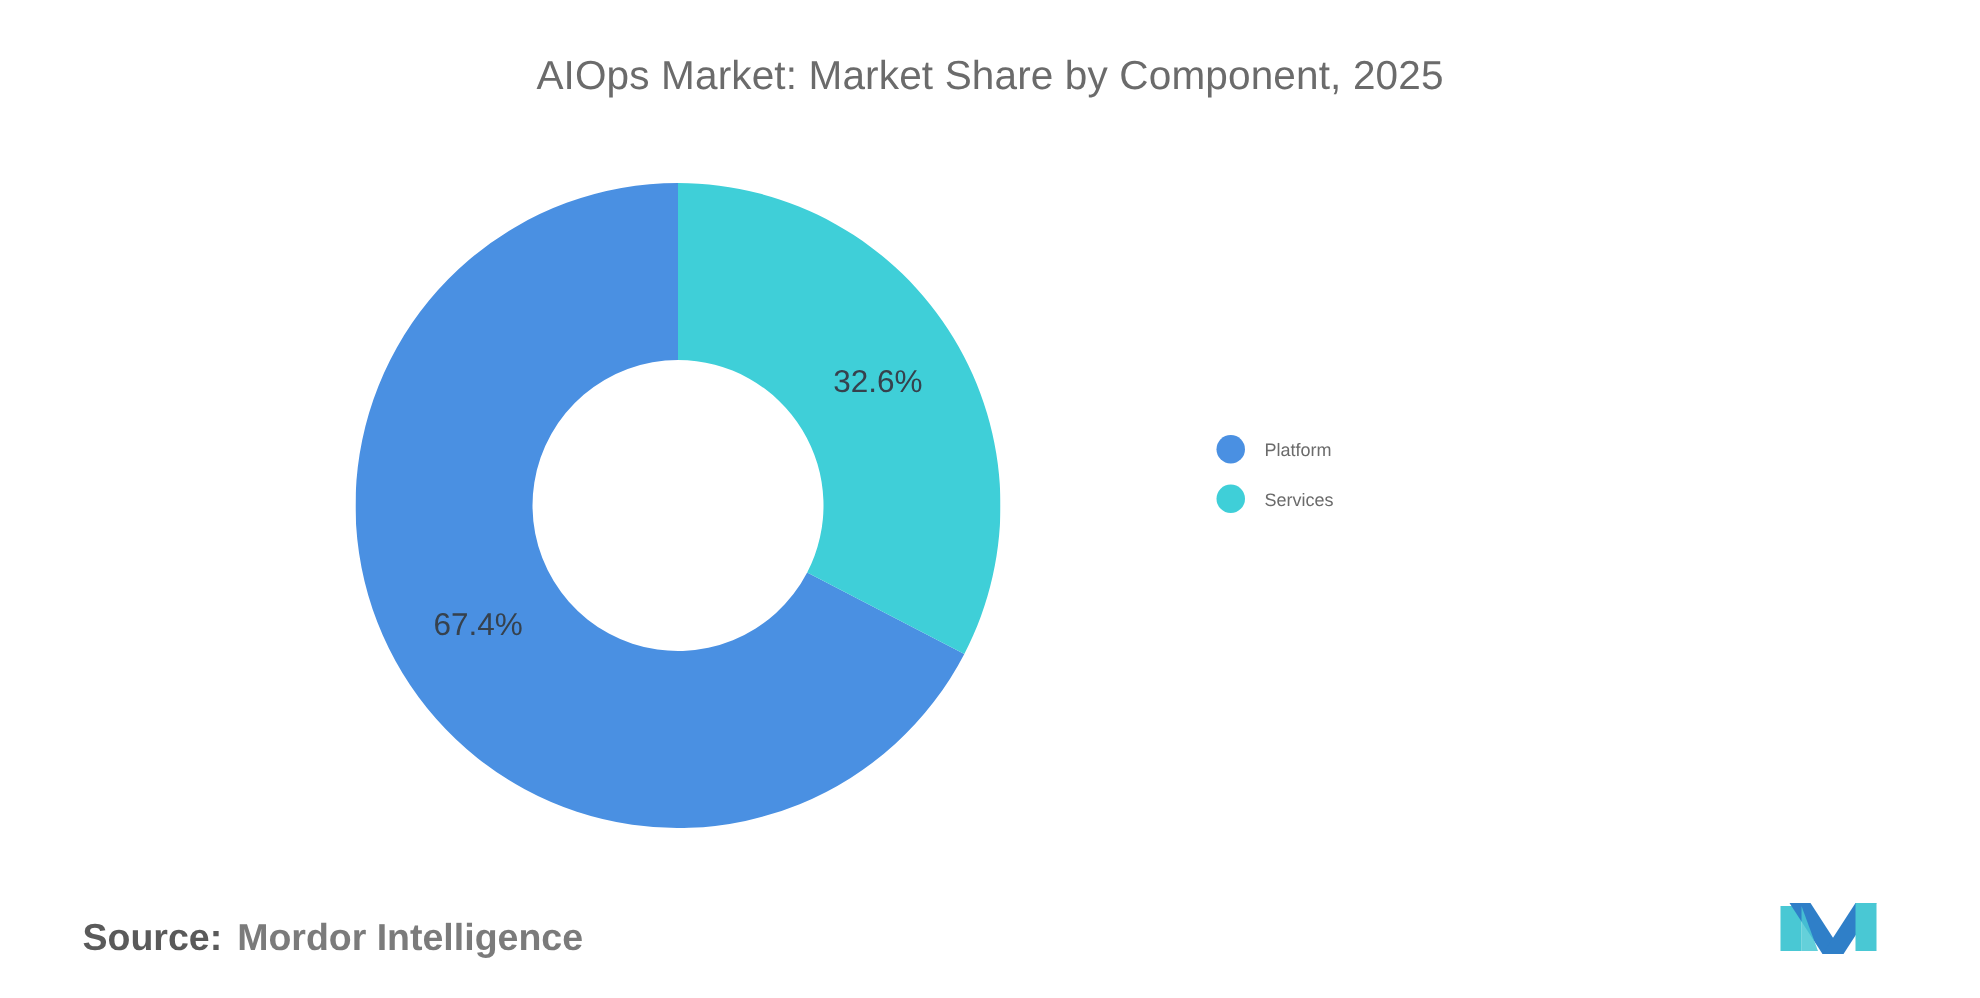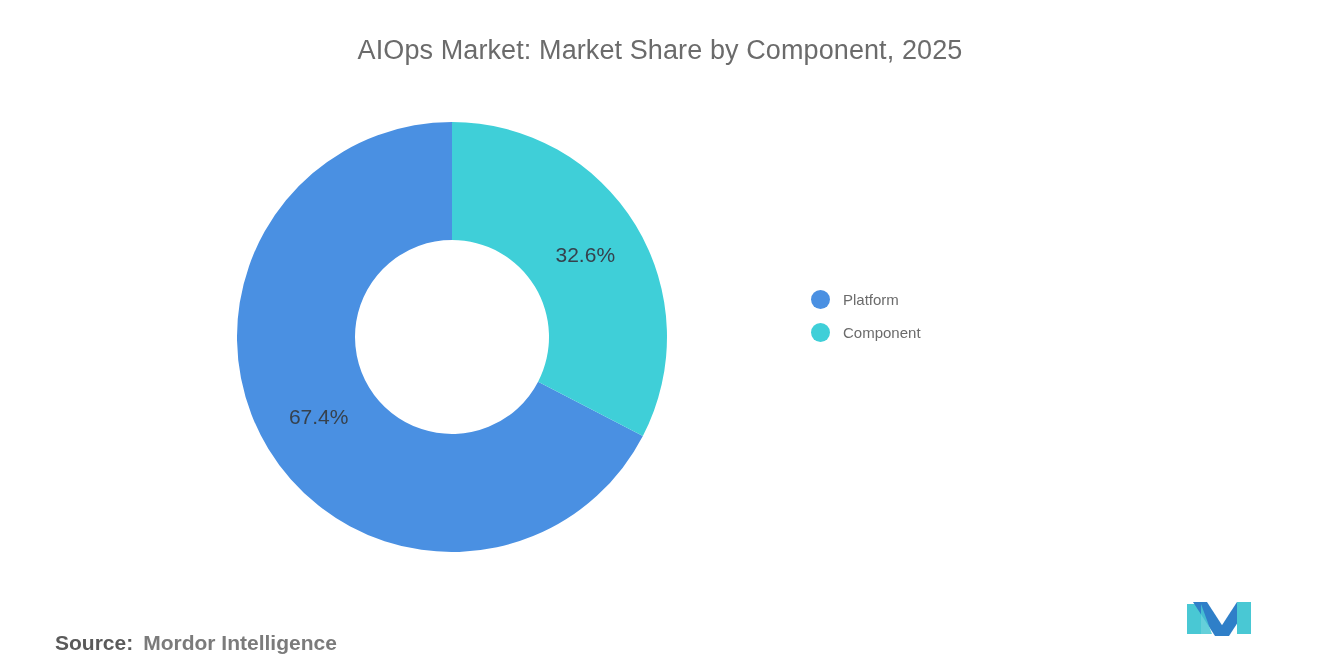--- a/index.html
+++ b/index.html
@@ -68,36 +68,35 @@
     height: 33px;
   }
   .legend-swatch {
     width: 19px;
     height: 19px;
     border-radius: 50%;
     flex: 0 0 19px;
   }
   .legend-label {
     margin-left: 13px;
-    font-size: 15px;
+    font-size: 12px;
     color: #6b6b6b;
     white-space: nowrap;
     text-align: right;
   }
 
   
   #source-line {
     position: absolute;
     left: 55px;
     top: 611px;
     display: flex;
     align-items: baseline;
-    font-size: 21px;
+    font-size: 25px;
     white-space: nowrap;
-    margin-top: 20px;
   }
   #source-label {
     font-weight: 700;
     color: #5a5a5a;
   }
   #source-value {
     margin-left: 10px;
     font-weight: 700;
     color: #7b7b7b;
   }
@@ -130,21 +129,21 @@
   </svg>
 </div>
 
 <div id="legend">
   <div class="legend-item">
     <span class="legend-swatch" id="legend-swatch-0" style="background: rgb(74, 144, 226);"></span>
     <span class="legend-label">Platform</span>
   </div>
   <div class="legend-item">
     <span class="legend-swatch" id="legend-swatch-1" style="background: rgb(63, 207, 216);"></span>
-    <span class="legend-label">Component</span>
+    <span class="legend-label">Services</span>
   </div>
 </div>
 
 <div id="source-line">
   <span id="source-label">Source:</span>
   <span id="source-value">Mordor Intelligence</span>
 </div>
 
 <div id="brand-logo">
   <svg width="72" height="40" viewBox="0 0 72 40" xmlns="http://www.w3.org/2000/svg">

